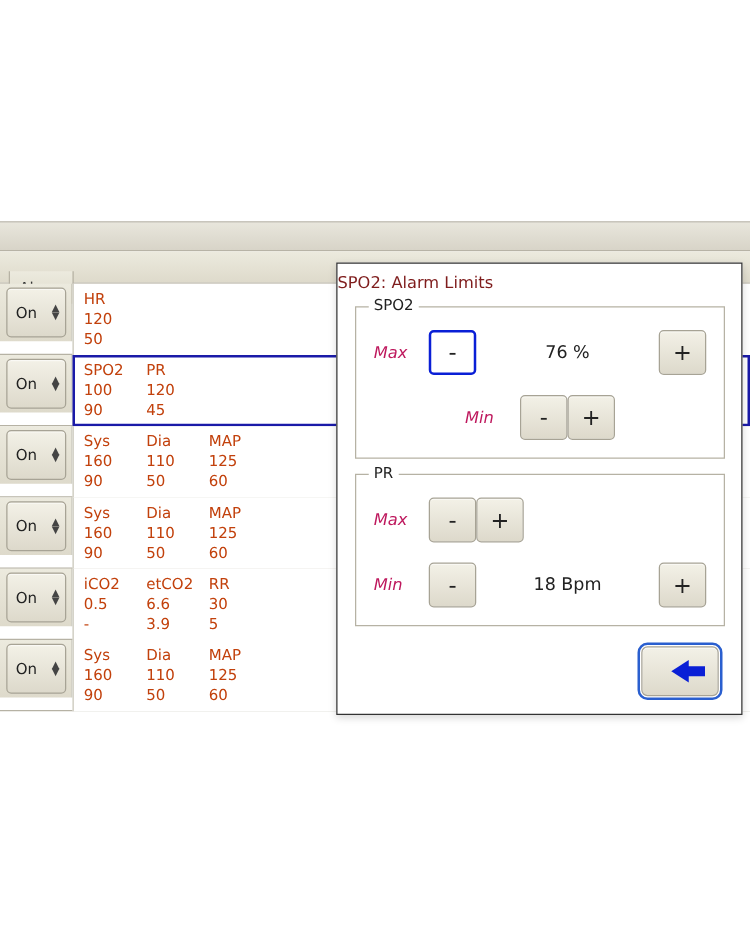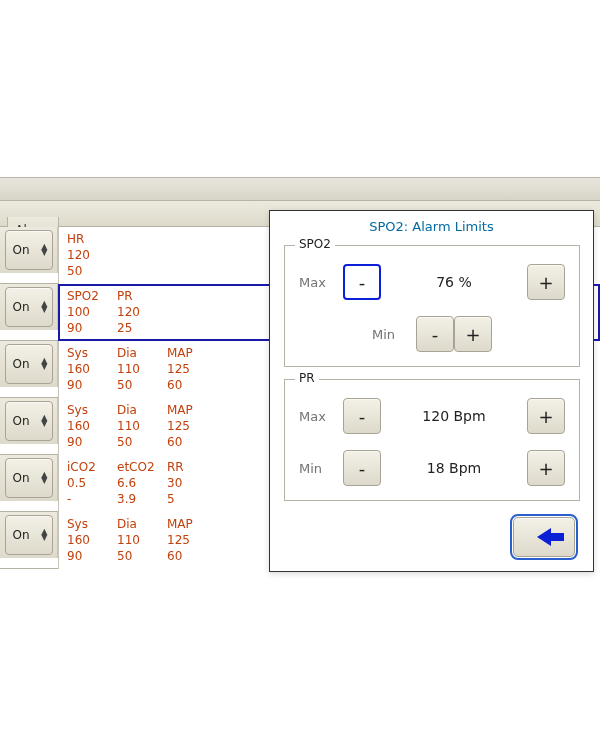--- a/index.html
+++ b/index.html
@@ -105,23 +105,23 @@
 
   
   .dialog {
     position: absolute;
     left: 269px; top: 210px; width: 325px; height: 362px;
     background: #fff;
     border: 1px solid #333;
     box-shadow: 0 2px 6px rgba(0,0,0,0.15);
   }
   .dlg-title {
-    text-align: center;
+    text-align: left;
     font-size: 13px;
-    color: #0369a1;
+    color: #7f1d1d;
     padding: 8px 0 4px 0;
   }
   .fieldset {
     position: absolute;
     left: 14px; width: 296px;
     border: 1px solid #b6b2a4;
   }
   .fs-spo2 { top: 34px; height: 122px; }
   .fs-pr   { top: 168px; height: 122px; }
   .legend {
@@ -132,21 +132,21 @@
     font-size: 12px;
     color: #222;
   }
   .limit-row {
     position: absolute;
     left: 14px; right: 14px; height: 40px;
     display: flex; align-items: center;
   }
   .lr1 { top: 16px; }
   .lr2 { top: 68px; justify-content: center; }
-  .limit-label { width: 44px; font-size: 13px; color: #737373; }
+  .limit-label { width: 44px; font-size: 13px; color: #be185d; font-style: italic; }
   .sqbtn {
     width: 38px; height: 36px;
     background: linear-gradient(#f3f1e7, #ddd9cb);
     border: 1px solid #a7a395;
     border-radius: 4px;
     display: flex; align-items: center; justify-content: center;
     font-size: 18px;
     color: #222;
     cursor: pointer;
     box-shadow: inset 0 1px 0 rgba(255,255,255,0.5);
@@ -232,21 +232,21 @@
             </span>
           </div>
         </div>
         <div class="data-cell">
           <div class="grid2">
             <span>SPO2</span>
             <span>PR</span>
             <span>100</span>
             <span>120</span>
             <span>90</span>
-            <span>25</span>
+            <span>45</span>
           </div>
         </div>
       </div>
       <div class="row">
         <div class="on-cell">
           <div class="on-btn">
             <span>On</span>
             <span class="updown">
               <span>▲</span>
               <span>▼</span>
@@ -370,21 +370,20 @@
     </div>
 
     <div class="fieldset fs-pr">
       <span class="legend">PR</span>
 
       <div class="limit-row lr1">
         <span class="limit-label">Max</span>
         <div class="sqbtn">
             <span>-</span>
           </div>
-        <span class="limit-val">120 Bpm</span>
         <div class="sqbtn">
             <span>+</span>
           </div>
       </div>
 
       <div class="limit-row lr2">
         <span class="limit-label">Min</span>
         <div class="sqbtn">
             <span>-</span>
           </div>

